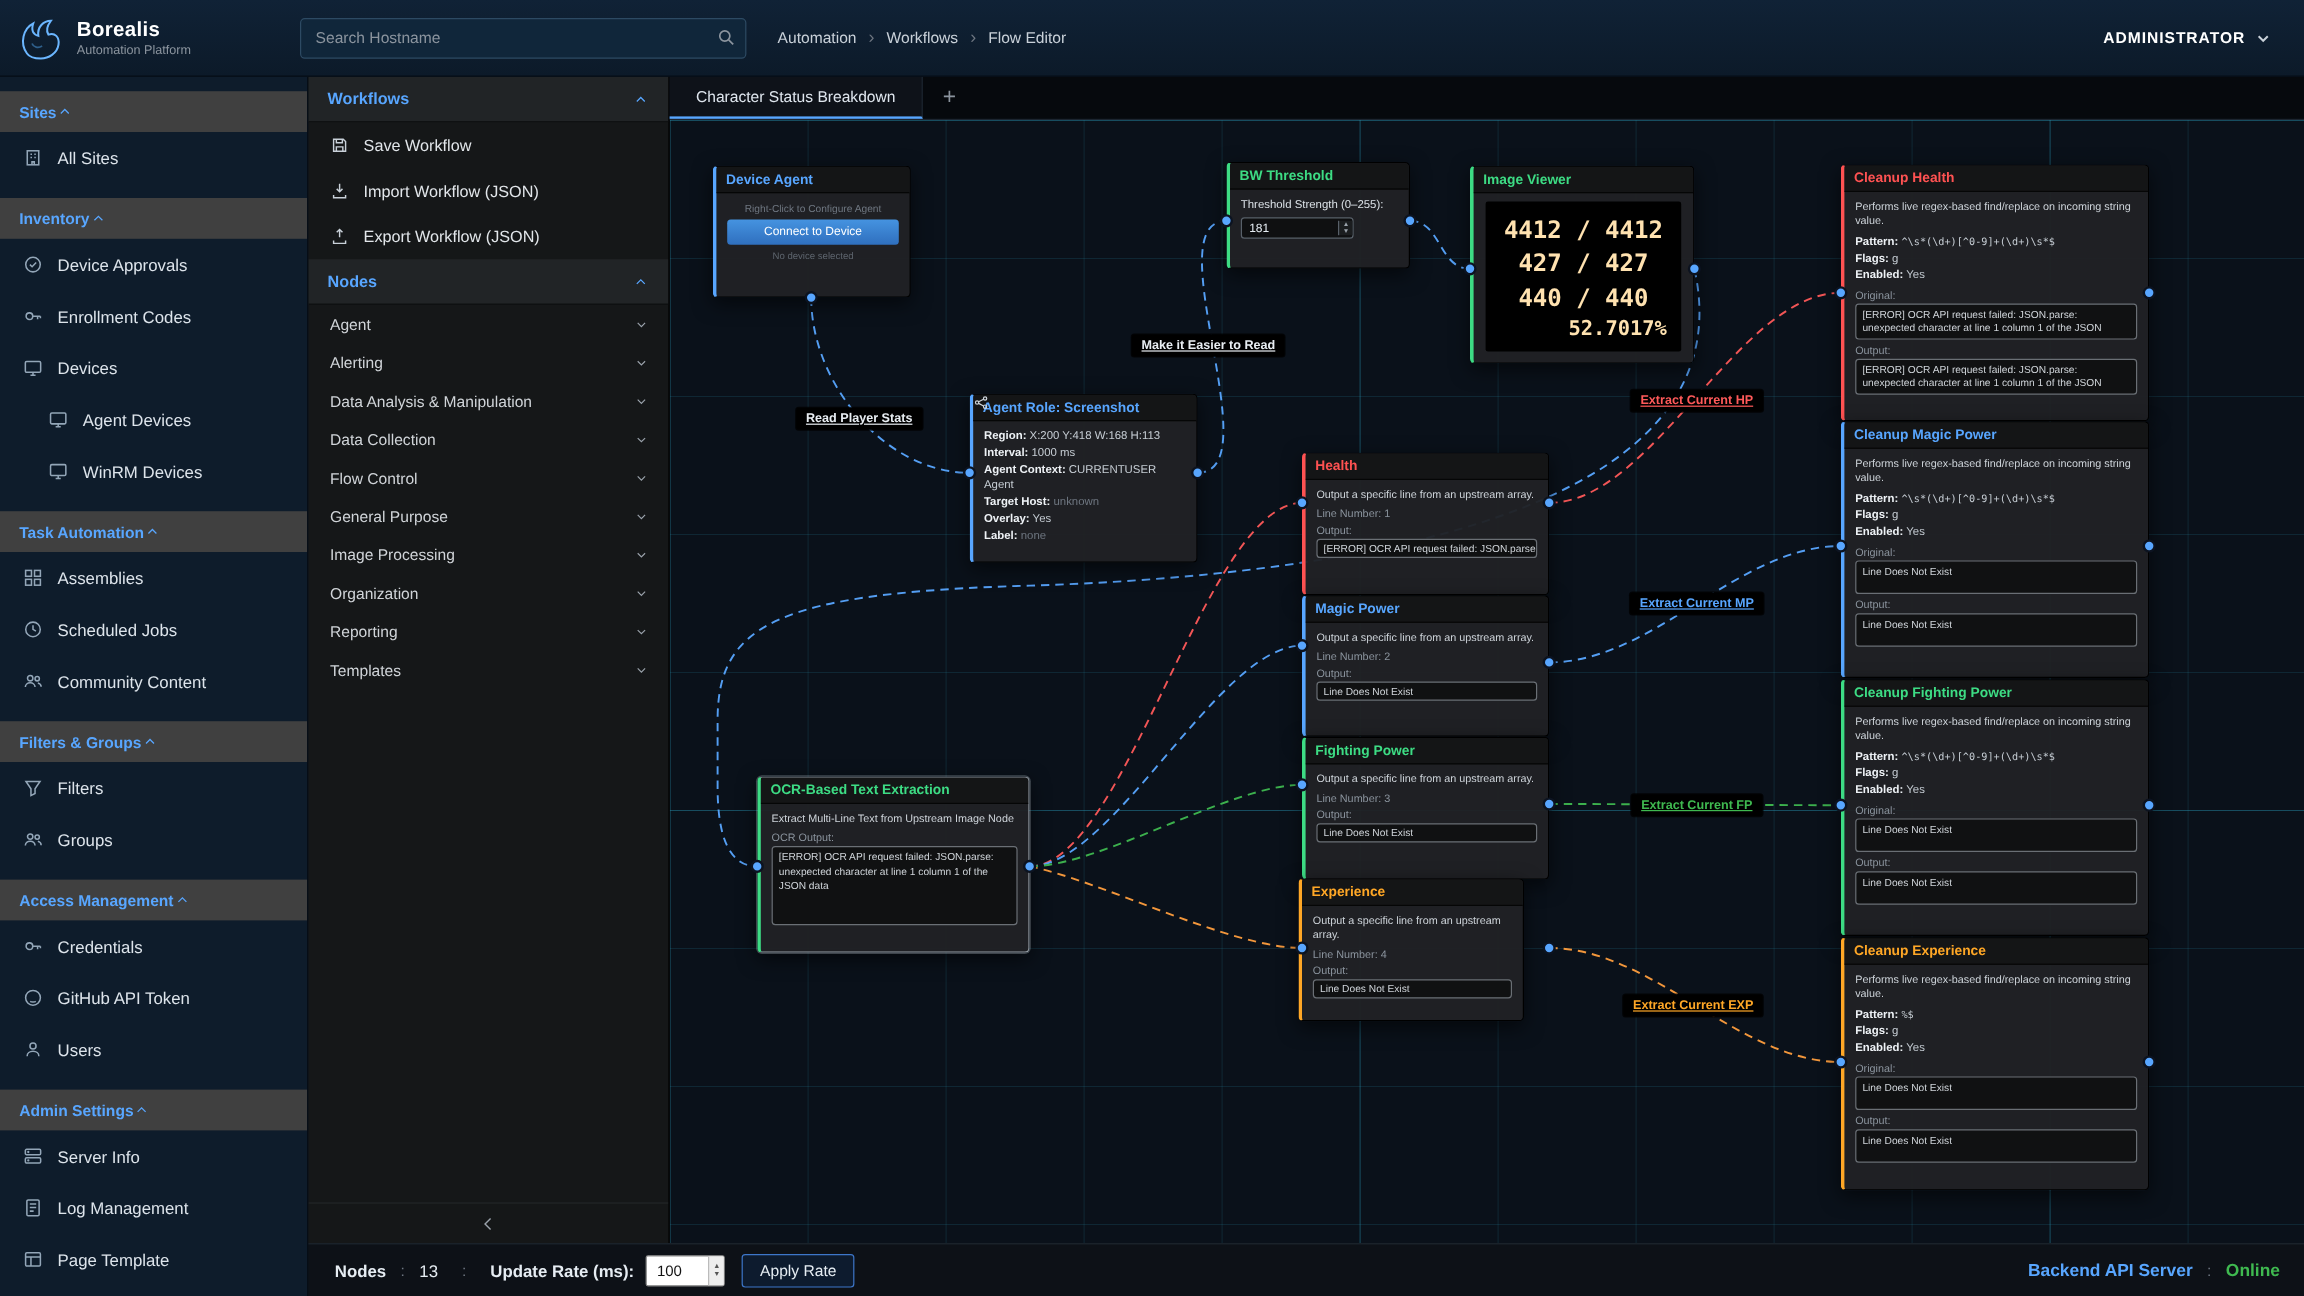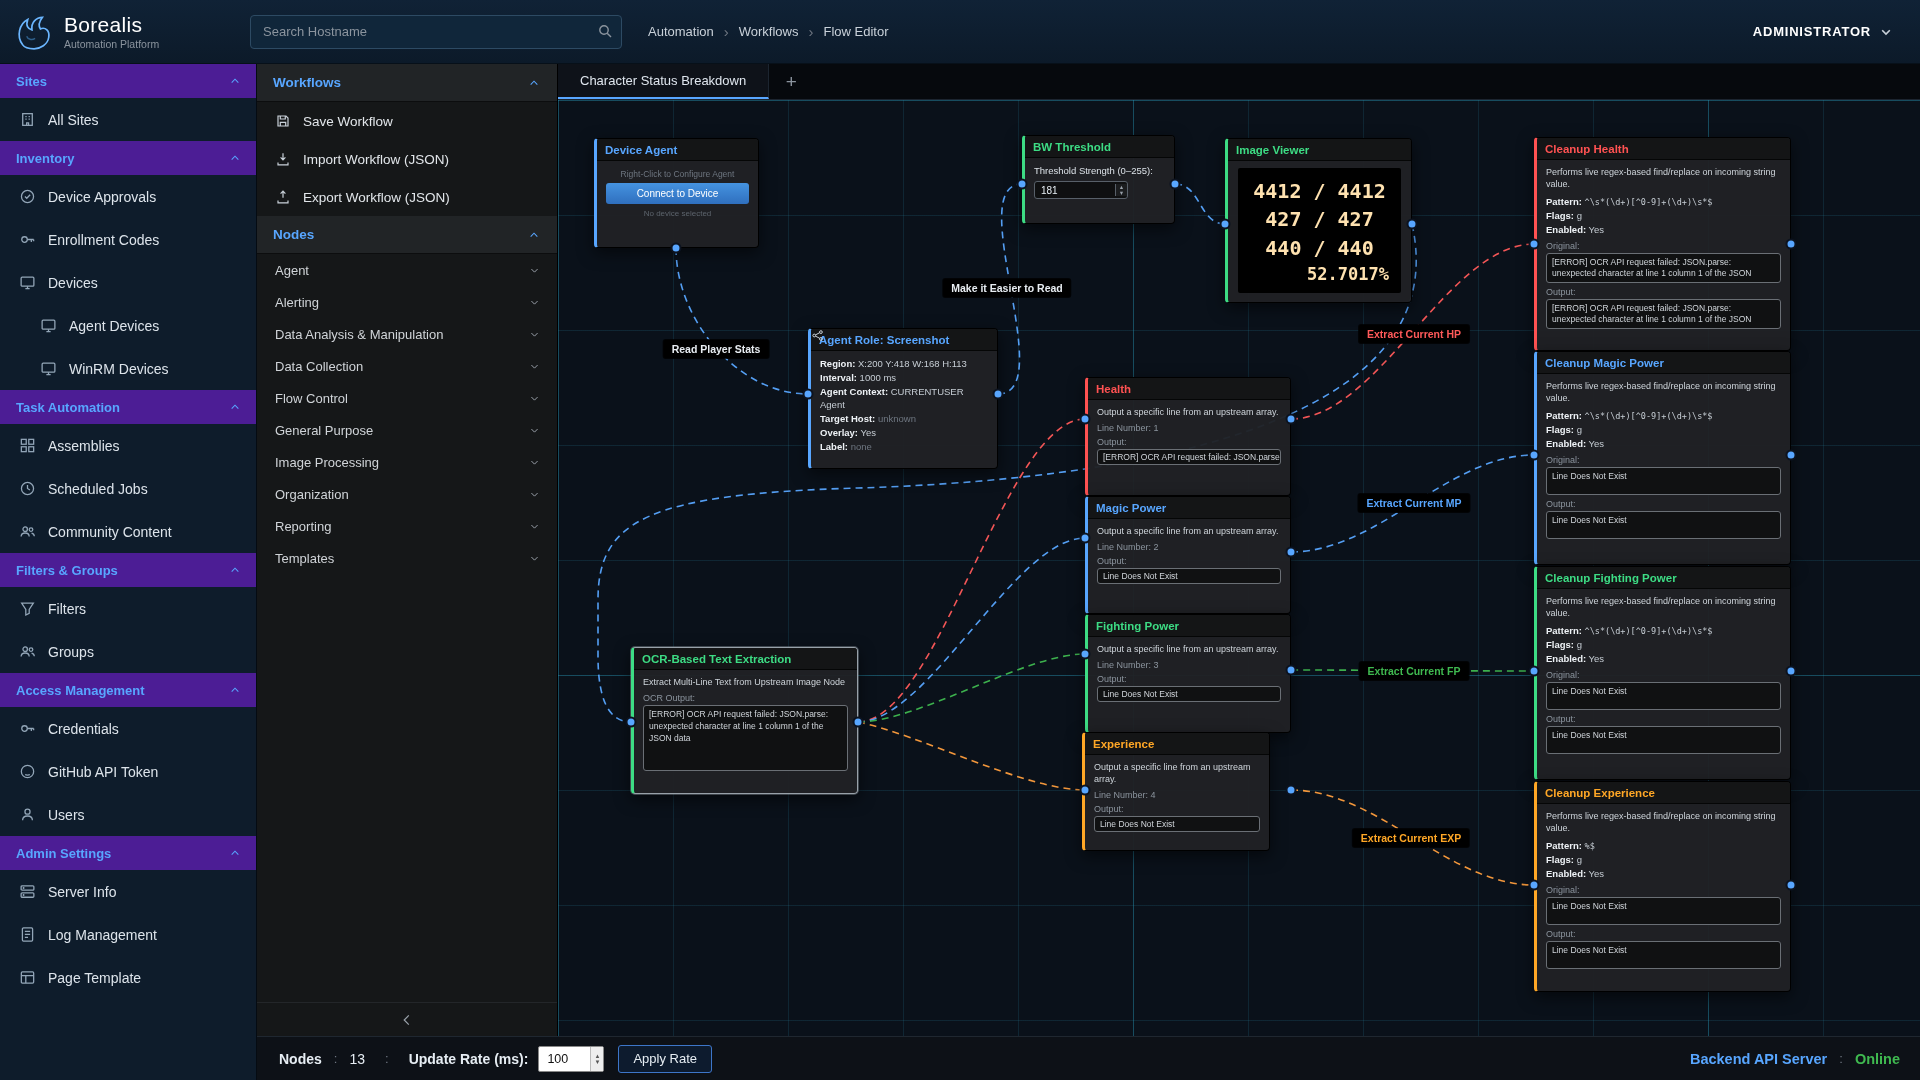--- a/index.html
+++ b/index.html
@@ -6,42 +6,42 @@
   * { margin:0; padding:0; box-sizing:border-box; }
   html,body { width:1920px; height:1080px; overflow:hidden; background:#0a111a;
     font-family:"Liberation Sans", sans-serif; color:#e6edf3; }
   .mono { font-family:"DejaVu Sans Mono", monospace; }
 
   
   .topbar { position:absolute; left:0; top:0; width:1920px; height:64px;
     background:linear-gradient(#102236,#0c1a29); border-bottom:1px solid #071019;
     display:flex; align-items:center; z-index:20; }
   .brand { width:250px; display:flex; align-items:center; gap:10px; padding-left:12px; }
-  .brand-title { font-size:21px; font-weight:normal; color:#fff; letter-spacing:.3px; }
+  .brand-title { font-size:17px; font-weight:bold; color:#fff; letter-spacing:.3px; }
   .brand-sub { font-size:10.5px; color:#8b949e; margin-top:1px; }
   .searchbox { position:relative; margin-left:0; }
   .searchbox input { width:372px; height:34px; background:#10263a; border:1px solid #2d4a63;
     border-radius:4px; color:#cfd9e3; font-size:13px; padding:0 34px 0 12px; outline:none;
     font-family:"Liberation Sans", sans-serif; }
   .searchbox input::placeholder { color:#8b949e; }
   .searchbox .s-ic { position:absolute; right:9px; top:8px; color:#8b949e; }
   .crumbs { display:flex; align-items:center; gap:10px; margin-left:26px; font-size:13px; color:#c9d1d9; }
   .crumb { cursor:pointer; }
   .crumb-sep { color:#6e7681; font-size:15px; }
   .admin { margin-left:auto; margin-right:26px; display:flex; align-items:center; gap:7px;
     font-size:13px; font-weight:bold; letter-spacing:.8px; color:#fff; cursor:pointer; }
   .admin .ic { color:#c9d1d9; }
 
   .ic { width:16px; height:16px; display:inline-block; flex:none; }
 
   
   .sidebar { position:absolute; left:0; top:64px; width:257px; bottom:0; background:#0e1c2b;
     border-right:1px solid #050b12; z-index:10; overflow:hidden; }
-  .side-hd { height:34px; background:#4c1d95; color:#58a6ff; font-size:13px; font-weight:bold;
-    display:flex; align-items:center; justify-content:space-between; padding:0 14px 0 16px; cursor:pointer; }
+  .side-hd { height:34px; background:#404040; color:#58a6ff; font-size:13px; font-weight:bold;
+    display:flex; align-items:center; padding:0 14px 0 16px; cursor:pointer;margin-top:12px; }
   .side-hd .ic { width:14px; height:14px; color:#58a6ff; }
   .side-item { height:43px; display:flex; align-items:center; gap:12px; padding-left:19px;
     font-size:14px; color:#dde4eb; cursor:pointer; }
   .side-item .ic { width:17px; height:17px; color:#93a6b8; }
   .side-item.indent { padding-left:40px; }
 
   
   .panel { position:absolute; left:257px; top:64px; width:301px; bottom:44px; background:#151718;
     border-right:1px solid #000; z-index:10; overflow:hidden; }
   .panel-hd { height:38px; background:#212426; color:#58a6ff; font-size:13.5px; font-weight:bold;
@@ -111,21 +111,21 @@
     color:#d0d5da; font-size:8.5px; line-height:1.4; overflow:hidden; cursor:text; }
   .ninput { background:#101112; border:1px solid #6a6f75; border-radius:3px; padding:2px 5px;
     color:#d0d5da; font-size:8.5px; white-space:nowrap; overflow:hidden; height:16px; cursor:text; }
   .nright { text-align:right; color:#8b949e; font-size:8.5px; margin-top:14px; }
   .screen { background:#000; margin:1px; padding:9px 12px 7px; font-family:"DejaVu Sans Mono", monospace;
     font-weight:bold; color:#ffe2b0; font-size:20px; line-height:1.42; text-align:center; border-radius:2px; }
   .screen .sl.last { text-align:right; font-size:17px; }
 
   .wlabel { position:absolute; transform:translate(-50%,-50%); background:#000; padding:3px 8px;
     border-radius:2px; font-size:10.5px; font-weight:bold; white-space:nowrap;
-    box-shadow:0 0 0 1px rgba(0,0,0,.8); }
+    box-shadow:0 0 0 1px rgba(0,0,0,.8);text-decoration:underline; }
 
   
   .statusbar { position:absolute; left:257px; right:0; bottom:0; height:44px; background:#0d1117;
     border-top:1px solid #1f2730; display:flex; align-items:center; padding-left:22px; z-index:15; }
   .sb-bold { font-size:14px; font-weight:bold; color:#e6edf3; }
   .sb-val { font-size:14px; color:#e6edf3; }
   .sb-sep { color:#6e7681; margin:0 12px; font-size:13px; }
   .spin-light { display:flex; align-items:center; margin-left:10px; background:#fff; color:#111;
     border:1px solid #808archive080; border:1px solid #888; border-radius:2px; font-size:12.5px;
     height:26px; padding-left:8px; width:66px; justify-content:space-between; cursor:text; }

